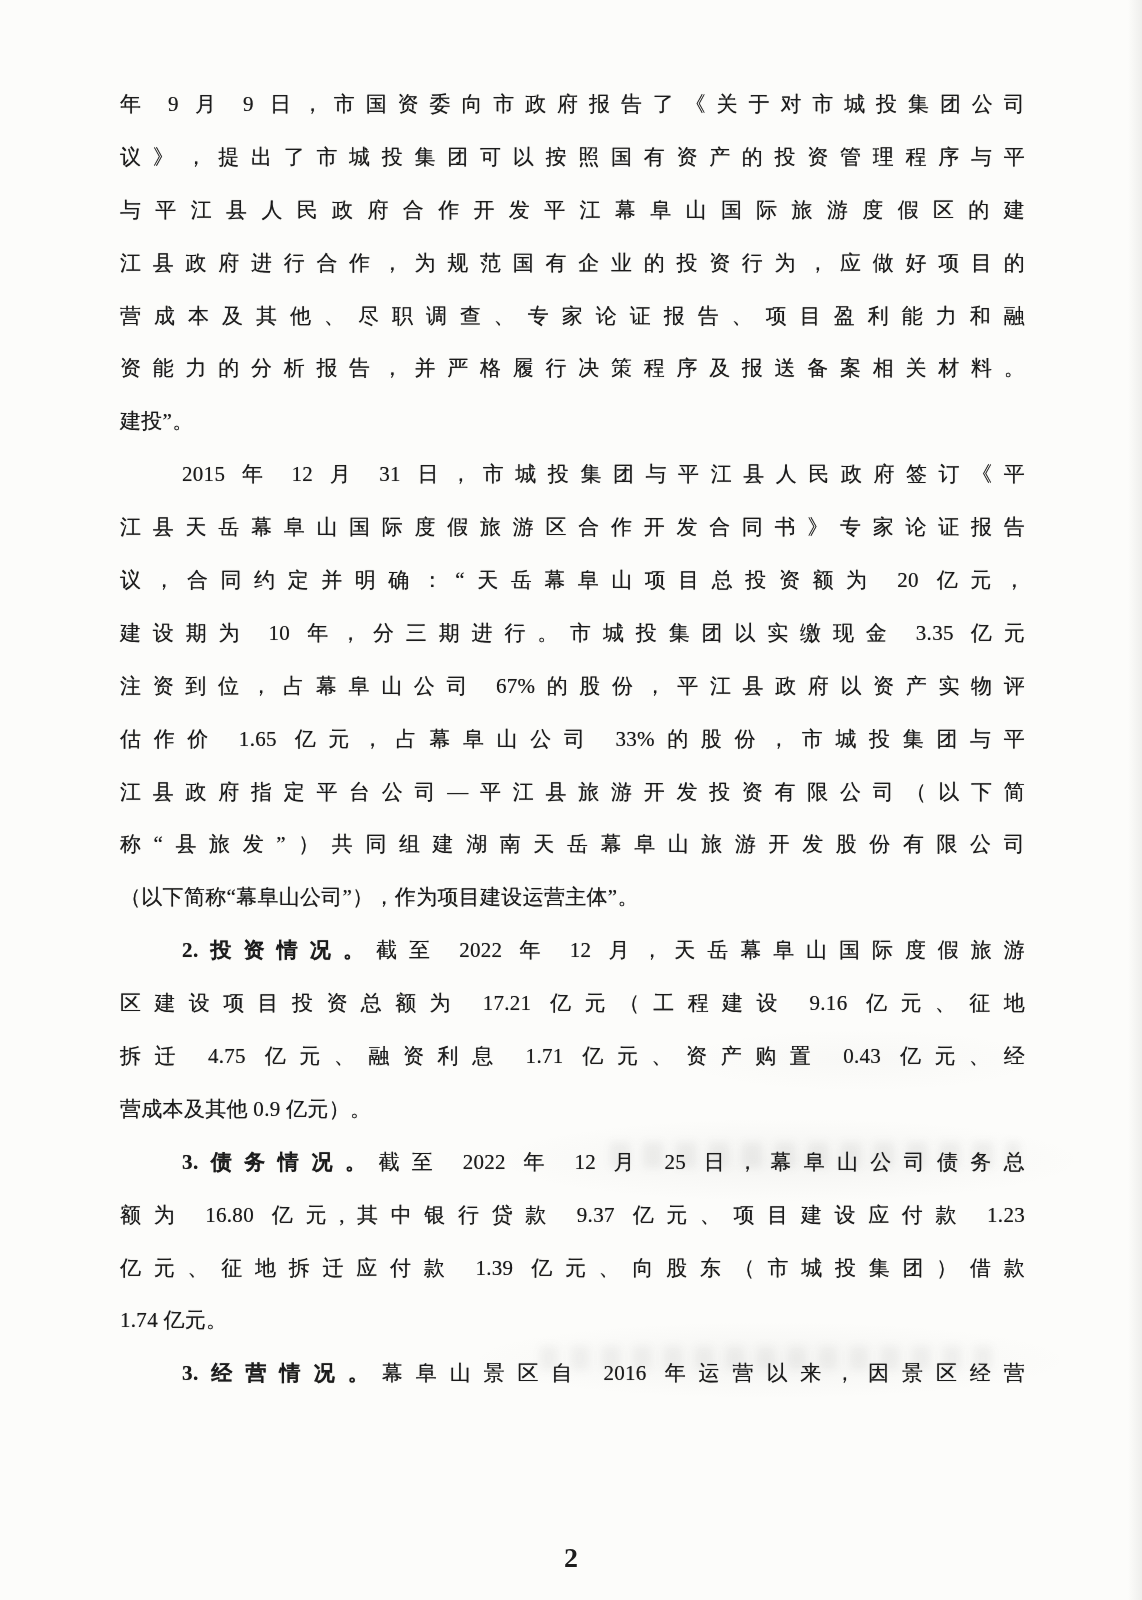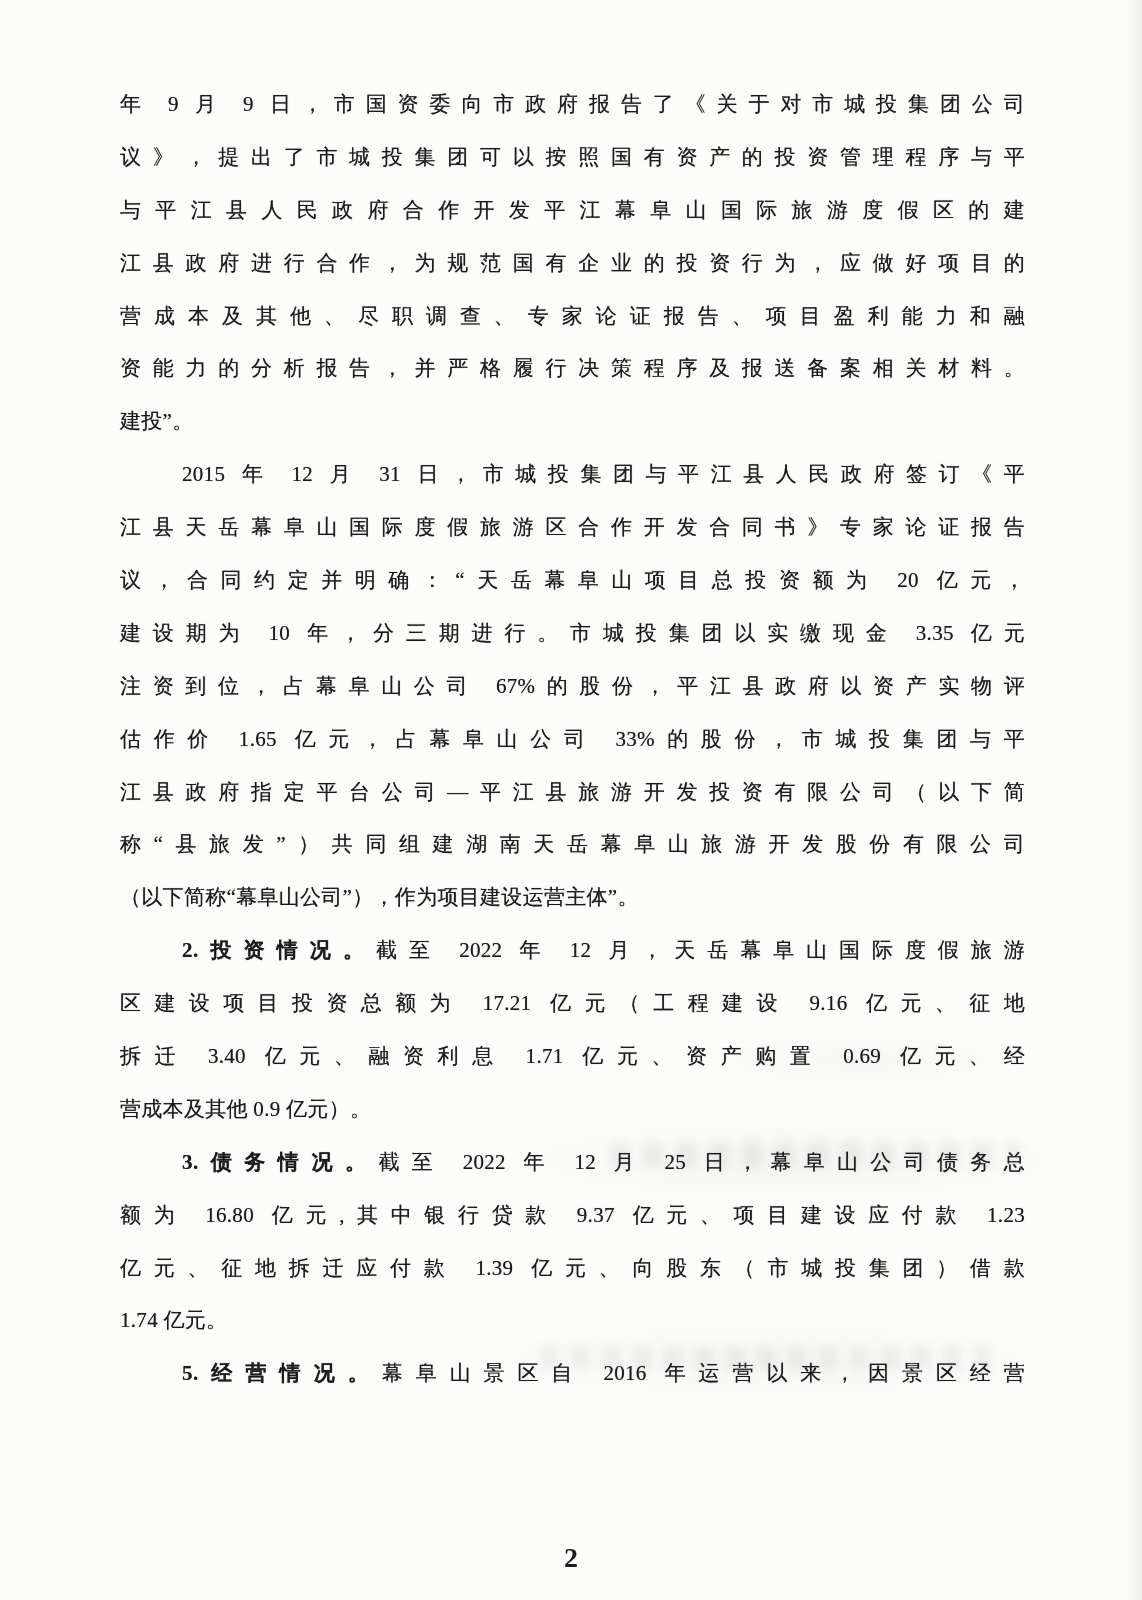--- a/index.html
+++ b/index.html
@@ -92,22 +92,22 @@
     <div class="line"><span class="seg-regular">江县天岳幕阜山国际度假旅游区合作开发合同书》专家论证报告</span></div>
     <div class="line"><span class="seg-regular">议，合同约定并明确：“天岳幕阜山项目总投资额为 20 亿元，</span></div>
     <div class="line"><span class="seg-regular">建设期为 10 年，分三期进行。市城投集团以实缴现金 3.35 亿元</span></div>
     <div class="line"><span class="seg-regular">注资到位，占幕阜山公司 67%的股份，平江县政府以资产实物评</span></div>
     <div class="line"><span class="seg-regular">估作价 1.65 亿元，占幕阜山公司 33%的股份，市城投集团与平</span></div>
     <div class="line"><span class="seg-regular">江县政府指定平台公司—平江县旅游开发投资有限公司（以下简</span></div>
     <div class="line"><span class="seg-regular">称“县旅发”）共同组建湖南天岳幕阜山旅游开发股份有限公司</span></div>
     <div class="line final"><span class="seg-regular">（以下简称“幕阜山公司”），作为项目建设运营主体”。</span></div>
     <div class="line indent"><span class="seg-bold">2.投资情况。</span><span class="seg-regular">截至 2022 年 12 月，天岳幕阜山国际度假旅游</span></div>
     <div class="line"><span class="seg-regular">区建设项目投资总额为 17.21 亿元（工程建设 9.16 亿元、征地</span></div>
-    <div class="line"><span class="seg-regular">拆迁 3.40 亿元、融资利息 1.71 亿元、资产购置 0.69 亿元、经</span></div>
+    <div class="line"><span class="seg-regular">拆迁 4.75 亿元、融资利息 1.71 亿元、资产购置 0.43 亿元、经</span></div>
     <div class="line final"><span class="seg-regular">营成本及其他 0.9 亿元）。</span></div>
     <div class="line indent"><span class="seg-bold">3.债务情况。</span><span class="seg-regular">截至 2022 年 12 月 25 日，幕阜山公司债务总</span></div>
     <div class="line"><span class="seg-regular">额为 16.80 亿元,其中银行贷款 9.37 亿元、项目建设应付款 1.23</span></div>
     <div class="line"><span class="seg-regular">亿元、征地拆迁应付款 1.39 亿元、向股东（市城投集团）借款</span></div>
     <div class="line final"><span class="seg-regular">1.74 亿元。</span></div>
-    <div class="line indent"><span class="seg-bold">5.经营情况。</span><span class="seg-regular">幕阜山景区自 2016 年运营以来，因景区经营</span></div>
+    <div class="line indent"><span class="seg-bold">3.经营情况。</span><span class="seg-regular">幕阜山景区自 2016 年运营以来，因景区经营</span></div>
   </div>
 
 <div class="page-number">2</div>
 
 </body></html>

